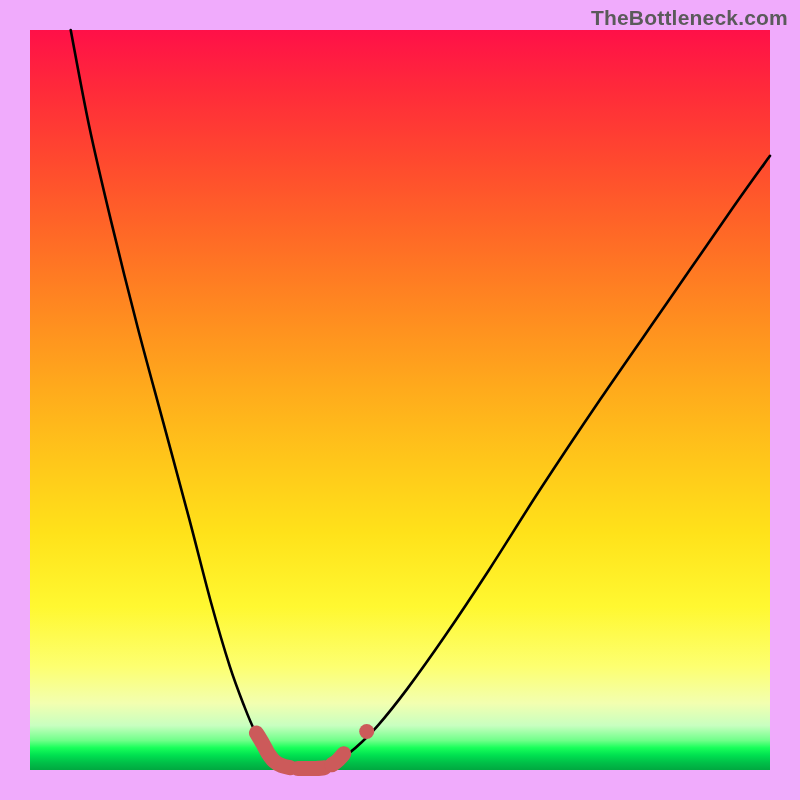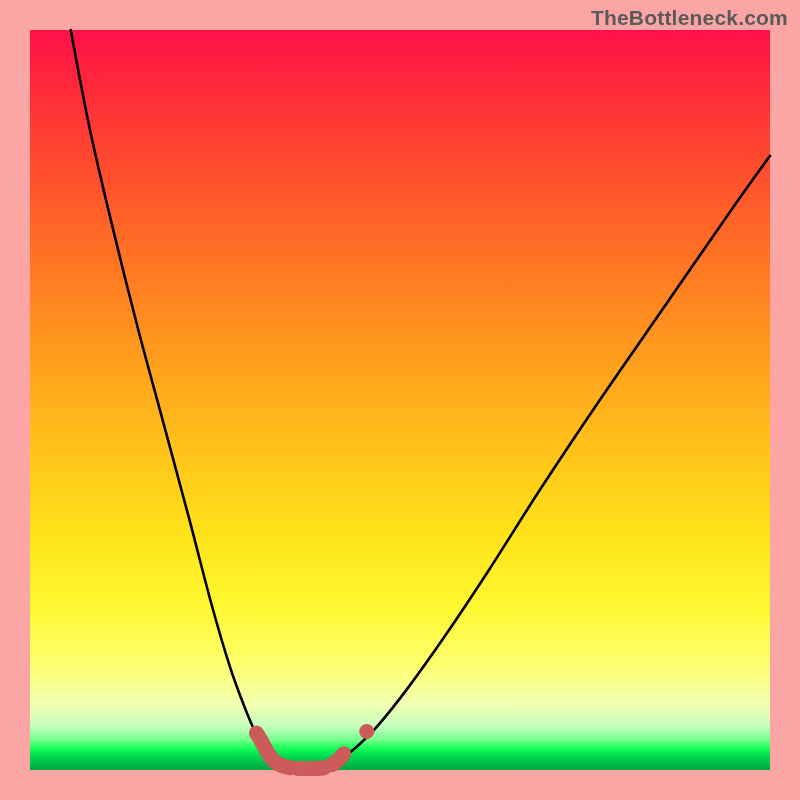--- a/index.html
+++ b/index.html
@@ -6,21 +6,21 @@
     margin: 0;
     padding: 0;
     width: 800px;
     height: 800px;
     overflow: hidden;
     font-family: Arial, Helvetica, sans-serif;
   }
   .outer {
     width: 800px;
     height: 800px;
-    background: #fca5a5;
+    background: #f0abfc;
     position: relative;
   }
   .plot-area {
     position: absolute;
     left: 30px;
     top: 30px;
     width: 740px;
     height: 740px;
     
     background:

